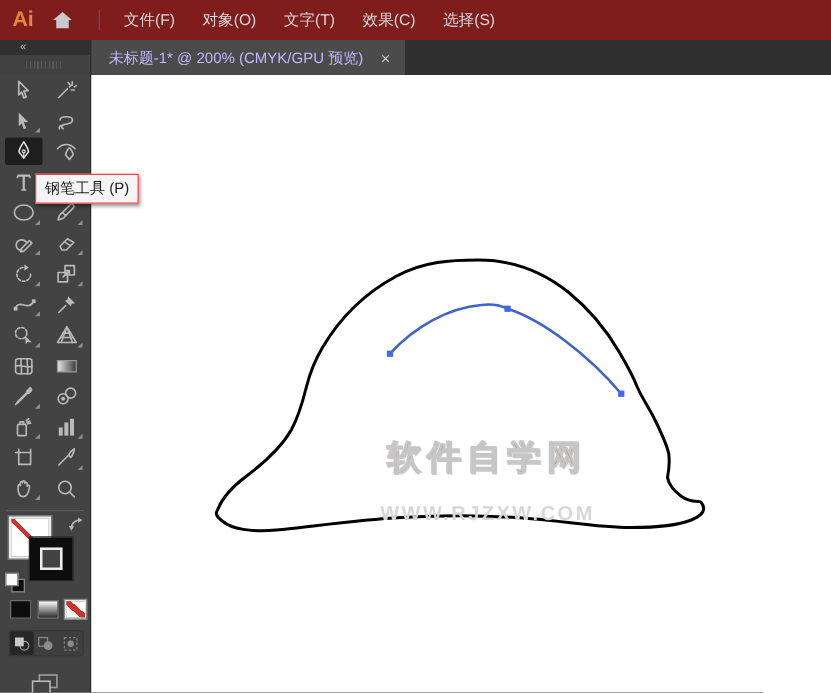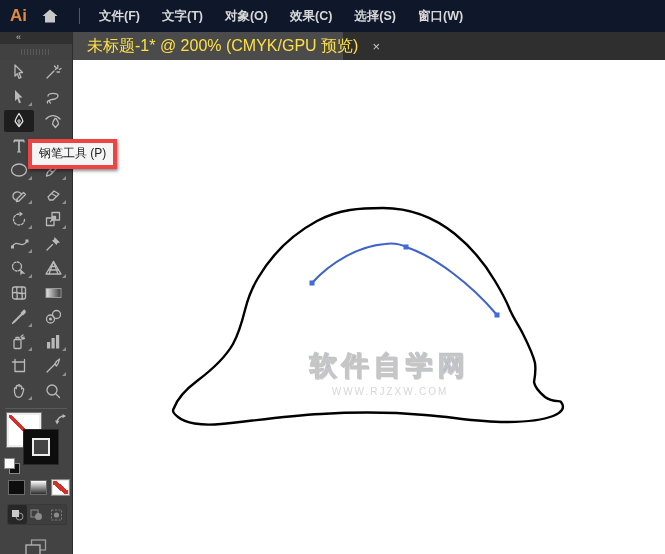--- a/index.html
+++ b/index.html
@@ -1,25 +1,25 @@
 <!DOCTYPE html>
 <html><head>
 <meta charset="utf-8">
 <style>
   * { margin:0; padding:0; box-sizing:border-box; }
   html,body { width:665px; height:554px; }
   body { font-family:"Liberation Sans", sans-serif; background:#3d3d3d; overflow:hidden; }
   .app { position:relative; width:665px; height:554px; background:#3d3d3d; }
 
   
-  .menubar { height:32px; background:#0f172a; display:flex; align-items:center; padding:0 8px 0 10px; }
+  .menubar { height:32px; background:#7f1d1d; display:flex; align-items:center; padding:0 8px 0 10px; }
   .ai-logo { font-weight:bold; font-size:17px; color:#e0893e; letter-spacing:0; margin-right:12px; }
   .home-btn { width:22px; height:20px; display:flex; align-items:center; justify-content:center; margin-right:10px; }
   .vsep { width:1px; height:16px; background:#575757; margin:0 8px; }
-  .menus { display:flex; align-items:center;font-weight:bold; }
+  .menus { display:flex; align-items:center; }
   .menu-item { color:#d8d8d8; font-size:12.5px; padding:6px 11px; white-space:nowrap; cursor:default; }
   .right-tools { margin-left:auto; display:flex; align-items:center; padding-right:22px; }
 
   
   .main { display:flex; height:522px; }
 
   
   .toolbar { width:73px; background:#434343; border-right:1px solid #2c2c2c; position:relative; flex:none; }
   .tb-head { height:12px; background:#303030; color:#bdbdbd; font-size:9px; line-height:11px; padding-left:16px; letter-spacing:1px; }
   .tb-grip { height:16px; background:#414141; display:flex; align-items:center; justify-content:center; }
@@ -56,53 +56,52 @@
   .mode { width:20px; height:19px; display:flex; align-items:center; justify-content:center; }
   .mode.active { background:#272727; border-radius:2px; }
 
   
   .screenmode { display:flex; justify-content:center; margin-top:14px; }
 
   
   .workarea { flex:1; display:flex; flex-direction:column; min-width:0; }
   .tabbar { height:28px; background:#2f2f2f; display:flex; align-items:stretch; }
   .tab { background:#4b4b4b; display:flex; align-items:center; padding:0 12px 0 14px; max-width:270px; }
-  .tab-title { color:#fde047; font-size:16px; white-space:nowrap; }
+  .tab-title { color:#c4b5fd; font-size:12px; white-space:nowrap; }
   .tab-close { color:#c9c9c9; font-size:13px; margin-left:14px; cursor:default; line-height:1; }
   .canvas { flex:1; background:#ffffff; position:relative; overflow:hidden; }
   .canvas svg.art { position:absolute; left:0; top:0; }
 
   
   .watermark { position:absolute; left:217px; top:288px; width:200px; text-align:center; pointer-events:none; }
-  .wm1 { font-size:27px; font-weight:bold; letter-spacing:5px; color:#3b82f6; -webkit-text-stroke:1px #c6c6c6; text-shadow:1px 1px 0 #e3e3e3, -1px -1px 0 #cccccc; }
-  .wm2 { font-size:10px; font-weight:normal; letter-spacing:2px; color:#d7d7d7; margin-top:2px; }
-
-  
-  .tooltip { position:absolute; left:28px; top:139px; background:#f5f5f5; border:4px solid #ef4444; box-shadow:1px 2px 3px rgba(0,0,0,.45); color:#1d1d1d; font-size:12px; padding:2px 7px 3px 7px; white-space:nowrap; z-index:60; }
+  .wm1 { font-size:27px; font-weight:bold; letter-spacing:5px; color:#c2410c; -webkit-text-stroke:1px #c6c6c6; text-shadow:1px 1px 0 #e3e3e3, -1px -1px 0 #cccccc; }
+  .wm2 { font-size:16px; font-weight:bold; letter-spacing:2px; color:#d7d7d7; margin-top:19px; }
+
+  
+  .tooltip { position:absolute; left:28px; top:139px; background:#f5f5f5; border:1px solid #ef4444; box-shadow:1px 2px 3px rgba(0,0,0,.45); color:#1d1d1d; font-size:12px; padding:2px 7px 3px 7px; white-space:nowrap; z-index:60; }
 </style>
 </head>
 <body>
 
 <div class="app">
 
   <div class="menubar">
     <span class="ai-logo">Ai</span>
     <span class="home-btn">
       <svg width="18" height="16" viewBox="0 0 18 16">
         <path d="M9,1.5 L16.5,8 L14,8 L14,14.5 L4,14.5 L4,8 L1.5,8 Z" fill="#c9c9c9"></path>
       </svg>
     </span>
     <span class="vsep"></span>
     <div class="menus">
       <span class="menu-item">文件(F)</span>
+      <span class="menu-item">对象(O)</span>
       <span class="menu-item">文字(T)</span>
-      <span class="menu-item">对象(O)</span>
       <span class="menu-item">效果(C)</span>
       <span class="menu-item">选择(S)</span>
-      <span class="menu-item">窗口(W)</span>
     </div>
     <div class="right-tools">
       
       
       
     </div>
   </div>
 
   <div class="main">
 

